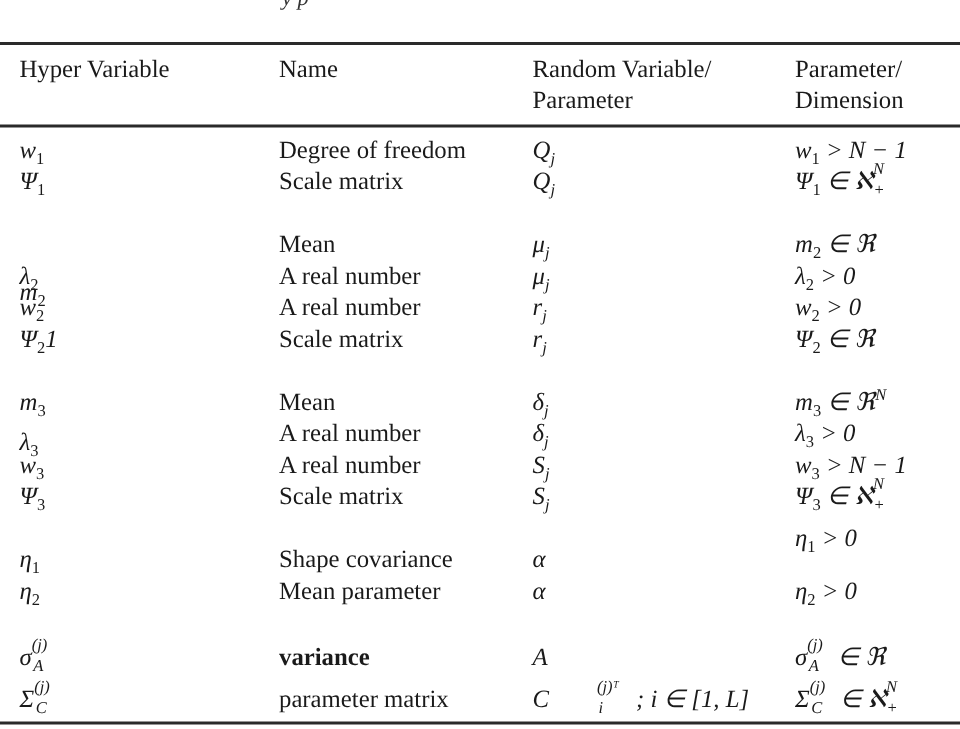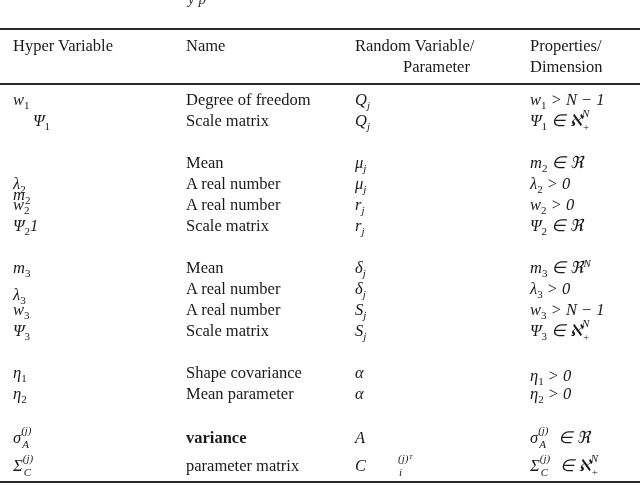--- a/index.html
+++ b/index.html
@@ -88,36 +88,36 @@
 <body>
 
 <div class="caption-fragment">y p</div>
 
 <div class="rule top"></div>
 
 <div>
   <div class="hdr col1" style="top:35px;">Hyper Variable</div>
   <div class="hdr col2" style="top:35px;">Name</div>
   <div class="hdr col3" style="top:35px;">Random Variable/</div>
-  <div class="hdr col3" style="top:56px;margin-left:48px;">Parameter</div>
-  <div class="hdr col4" style="top:35px;">Properties/</div>
+  <div class="hdr col3" style="top:56px;">Parameter</div>
+  <div class="hdr col4" style="top:35px;">Parameter/</div>
   <div class="hdr col4" style="top:56px;">Dimension</div>
 </div>
 
 <div class="rule mid"></div>
 
 <div id="table-body">
     <div>
       <div class="cell col1" style="top: 90px;"><span class="math"><span>w</span><sub class="up">1</sub></span></div>
       <div class="cell col2" style="top: 90px;">Degree of freedom</div>
       <div class="cell col3" style="top: 90px;"><span class="math"><span>Q</span><sub class="">j</sub></span></div>
       <div class="cell col4" style="top: 90px;"><span class="math"><span>w</span><sub class="up">1</sub><span> &gt; N − 1</span></span></div>
     </div>
     <div>
-      <div class="cell col1" style="top: 111px; margin-left: 20px;"><span class="math"><span>Ψ</span><sub class="up">1</sub></span></div>
+      <div class="cell col1" style="top: 111px;"><span class="math"><span>Ψ</span><sub class="up">1</sub></span></div>
       <div class="cell col2" style="top: 111px;">Scale matrix</div>
       <div class="cell col3" style="top: 111px;"><span class="math"><span>Q</span><sub class="">j</sub></span></div>
       <div class="cell col4" style="top: 111px;"><span class="math"><span>Ψ</span><sub class="up">1</sub><span> ∈ ℵ</span><span class="stack"><span class="s-sup">N</span><span class="s-sub up">+</span></span></span></div>
     </div>
     <div>
       <div class="cell col1" style="top: 163px; margin-top: 22px;"><span class="math"><span>m</span><sub class="up">2</sub></span></div>
       <div class="cell col2" style="top: 153px;">Mean</div>
       <div class="cell col3" style="top: 153px;"><span class="math"><span>μ</span><sub class="">j</sub></span></div>
       <div class="cell col4" style="top: 153px;"><span class="math"><span>m</span><sub class="up">2</sub><span> ∈ ℜ</span></span></div>
     </div>
@@ -160,35 +160,35 @@
     <div>
       <div class="cell col1" style="top: 321px;"><span class="math"><span>Ψ</span><sub class="up">3</sub></span></div>
       <div class="cell col2" style="top: 321px;">Scale matrix</div>
       <div class="cell col3" style="top: 321px;"><span class="math"><span>S</span><sub class="">j</sub></span></div>
       <div class="cell col4" style="top: 321px;"><span class="math"><span>Ψ</span><sub class="up">3</sub><span> ∈ ℵ</span><span class="stack"><span class="s-sup">N</span><span class="s-sub up">+</span></span></span></div>
     </div>
     <div>
       <div class="cell col1" style="top: 363px;"><span class="math"><span>η</span><sub class="up">1</sub></span></div>
       <div class="cell col2" style="top: 363px;">Shape covariance</div>
       <div class="cell col3" style="top: 363px;"><span class="math"><span>α</span></span></div>
-      <div class="cell col4" style="top: 366px;"><span class="math"><span>η</span><sub class="up">1</sub><span> &gt; 0</span></span></div>
+      <div class="cell col4" style="top: 349px;"><span class="math"><span>η</span><sub class="up">1</sub><span> &gt; 0</span></span></div>
     </div>
     <div>
       <div class="cell col1" style="top: 384px;"><span class="math"><span>η</span><sub class="up">2</sub></span></div>
       <div class="cell col2" style="top: 384px;">Mean parameter</div>
       <div class="cell col3" style="top: 384px;"><span class="math"><span>α</span></span></div>
       <div class="cell col4" style="top: 384px;"><span class="math"><span>η</span><sub class="up">2</sub><span> &gt; 0</span></span></div>
     </div>
     <div>
       <div class="cell col1" style="top: 428px;"><span class="math"><span>σ</span><span class="stack"><span class="s-sup">(j)</span><span class="s-sub">A</span></span></span></div>
       <div class="cell col2" style="top: 428px; font-weight: bold;">variance</div>
       <div class="cell col3" style="top: 428px;"><span class="math"><span>A</span></span></div>
       <div class="cell col4" style="top: 428px;"><span class="math"><span>σ</span><span class="stack"><span class="s-sup">(j)</span><span class="s-sub">A</span></span><span> ∈ ℜ</span></span></div>
     </div>
     <div>
       <div class="cell col1" style="top: 456px;"><span class="math"><span>Σ</span><span class="stack"><span class="s-sup">(j)</span><span class="s-sub">C</span></span></span></div>
       <div class="cell col2" style="top: 456px;">parameter matrix</div>
-      <div class="cell col3" style="top: 456px;"><span class="math"><span>C</span><span class="stack" style="width: 26px; margin-left: 32px;"><span class="s-sup">(j)ᵀ</span><span class="s-sub">i</span></span></span></div>
+      <div class="cell col3" style="top: 456px;"><span class="math"><span>C</span><span class="stack" style="width: 26px; margin-left: 32px;"><span class="s-sup">(j)ᵀ</span><span class="s-sub">i</span></span><span>; i ∈ [1, L]</span></span></div>
       <div class="cell col4" style="top: 456px;"><span class="math"><span>Σ</span><span class="stack"><span class="s-sup">(j)</span><span class="s-sub">C</span></span><span> ∈ ℵ</span><span class="stack"><span class="s-sup">N</span><span class="s-sub up">+</span></span></span></div>
     </div>
   </div>
 
 <div class="rule bottom"></div>
 
 </body></html>

